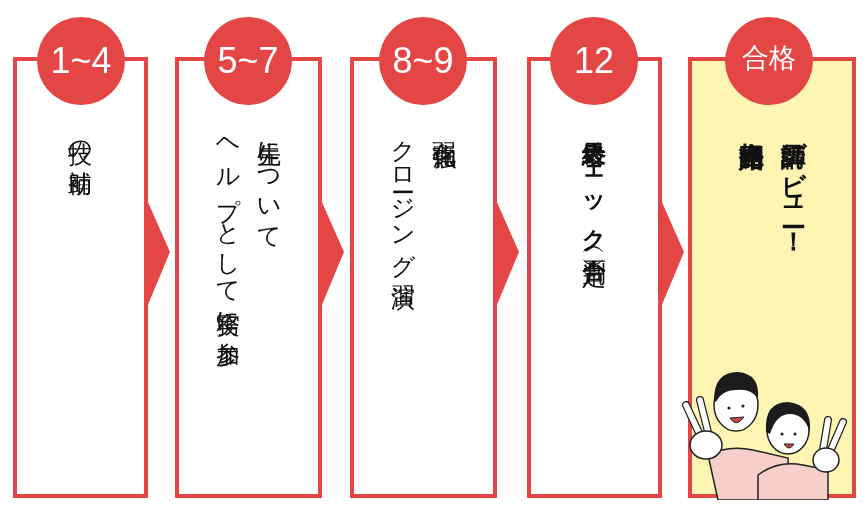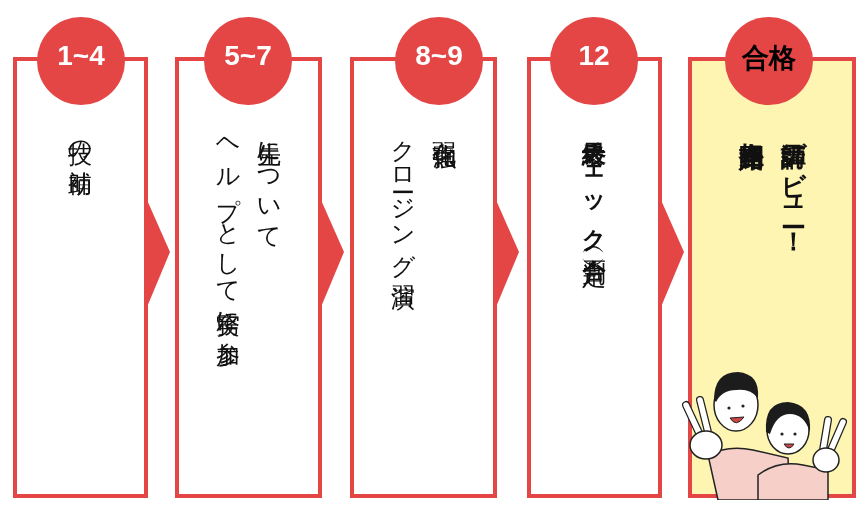--- a/index.html
+++ b/index.html
@@ -5,22 +5,22 @@
   html, body { margin:0; padding:0; background:#ffffff; }
   body { width:868px; height:516px; position:relative; overflow:hidden;
          font-family:"DejaVu Sans","Liberation Sans",sans-serif; }
   .box { position:absolute; top:57px; height:441px; box-sizing:border-box;
          border:4px solid #e44646; background:#ffffff; }
   .box.final { background:#fff5b3; }
   .badge { position:absolute; top:17px; width:88px; height:88px; border-radius:50%;
            background:#e44646; color:#ffffff; display:flex; align-items:flex-start;
            justify-content:center; padding-top:23px; box-sizing:border-box;
            font-family:"Liberation Sans","DejaVu Sans",sans-serif;
-           font-size:28px; font-weight:700; letter-spacing:0px; }
-  .badge.final-badge { color:#000000; font-weight:bold; font-size:27px;
+           font-size:36px; font-weight:400; letter-spacing:0px; }
+  .badge.final-badge { color:#ffffff; font-weight:normal; font-size:27px;
            font-family:"DejaVu Sans",sans-serif; }
   .arrow { position:absolute; width:0; height:0; }
   .vtext { position:absolute; writing-mode:vertical-rl; text-orientation:upright;
            font-size:24px; line-height:36px; color:#111; letter-spacing:1px;
            font-family:"DejaVu Sans",sans-serif; }
   .bold { font-weight:bold; }
   .sub { font-weight:normal; }
   .illus { position:absolute; left:0; top:0; }
 </style>
 </head>
@@ -37,21 +37,21 @@
 <div class="box" style="left:175px;width:147px;"></div>
 <div class="badge" style="left:204px;">5~7</div>
 <div class="vtext" style="left:251px;top:123px;">先生について</div>
 <div class="vtext" style="left:210px;top:123px;">ヘルプとして実務に参加</div>
 
 <svg class="arrow" style="left:321px;top:200px;width:26px;height:110px;overflow:visible">
   <polygon points="0,0 23,52 0,107" fill="#e44646"></polygon>
 </svg>
 
 <div class="box" style="left:350px;width:147px;"></div>
-<div class="badge" style="left:395px;">8~9</div>
+<div class="badge" style="left:379px;">8~9</div>
 <div class="vtext" style="left:426px;top:123px;">弱点化強</div>
 <div class="vtext" style="left:385px;top:123px;">クロージング演習</div>
 
 <svg class="arrow" style="left:496px;top:200px;width:26px;height:110px;overflow:visible">
   <polygon points="0,0 23,52 0,107" fill="#e44646"></polygon>
 </svg>
 
 <div class="box" style="left:527px;width:135px;"></div>
 <div class="badge" style="left:550px;">12</div>
 <div class="vtext" style="left:576px;top:123px;"><span class="bold">最終チェック</span><span class="sub">（合否判定）</span></div>

